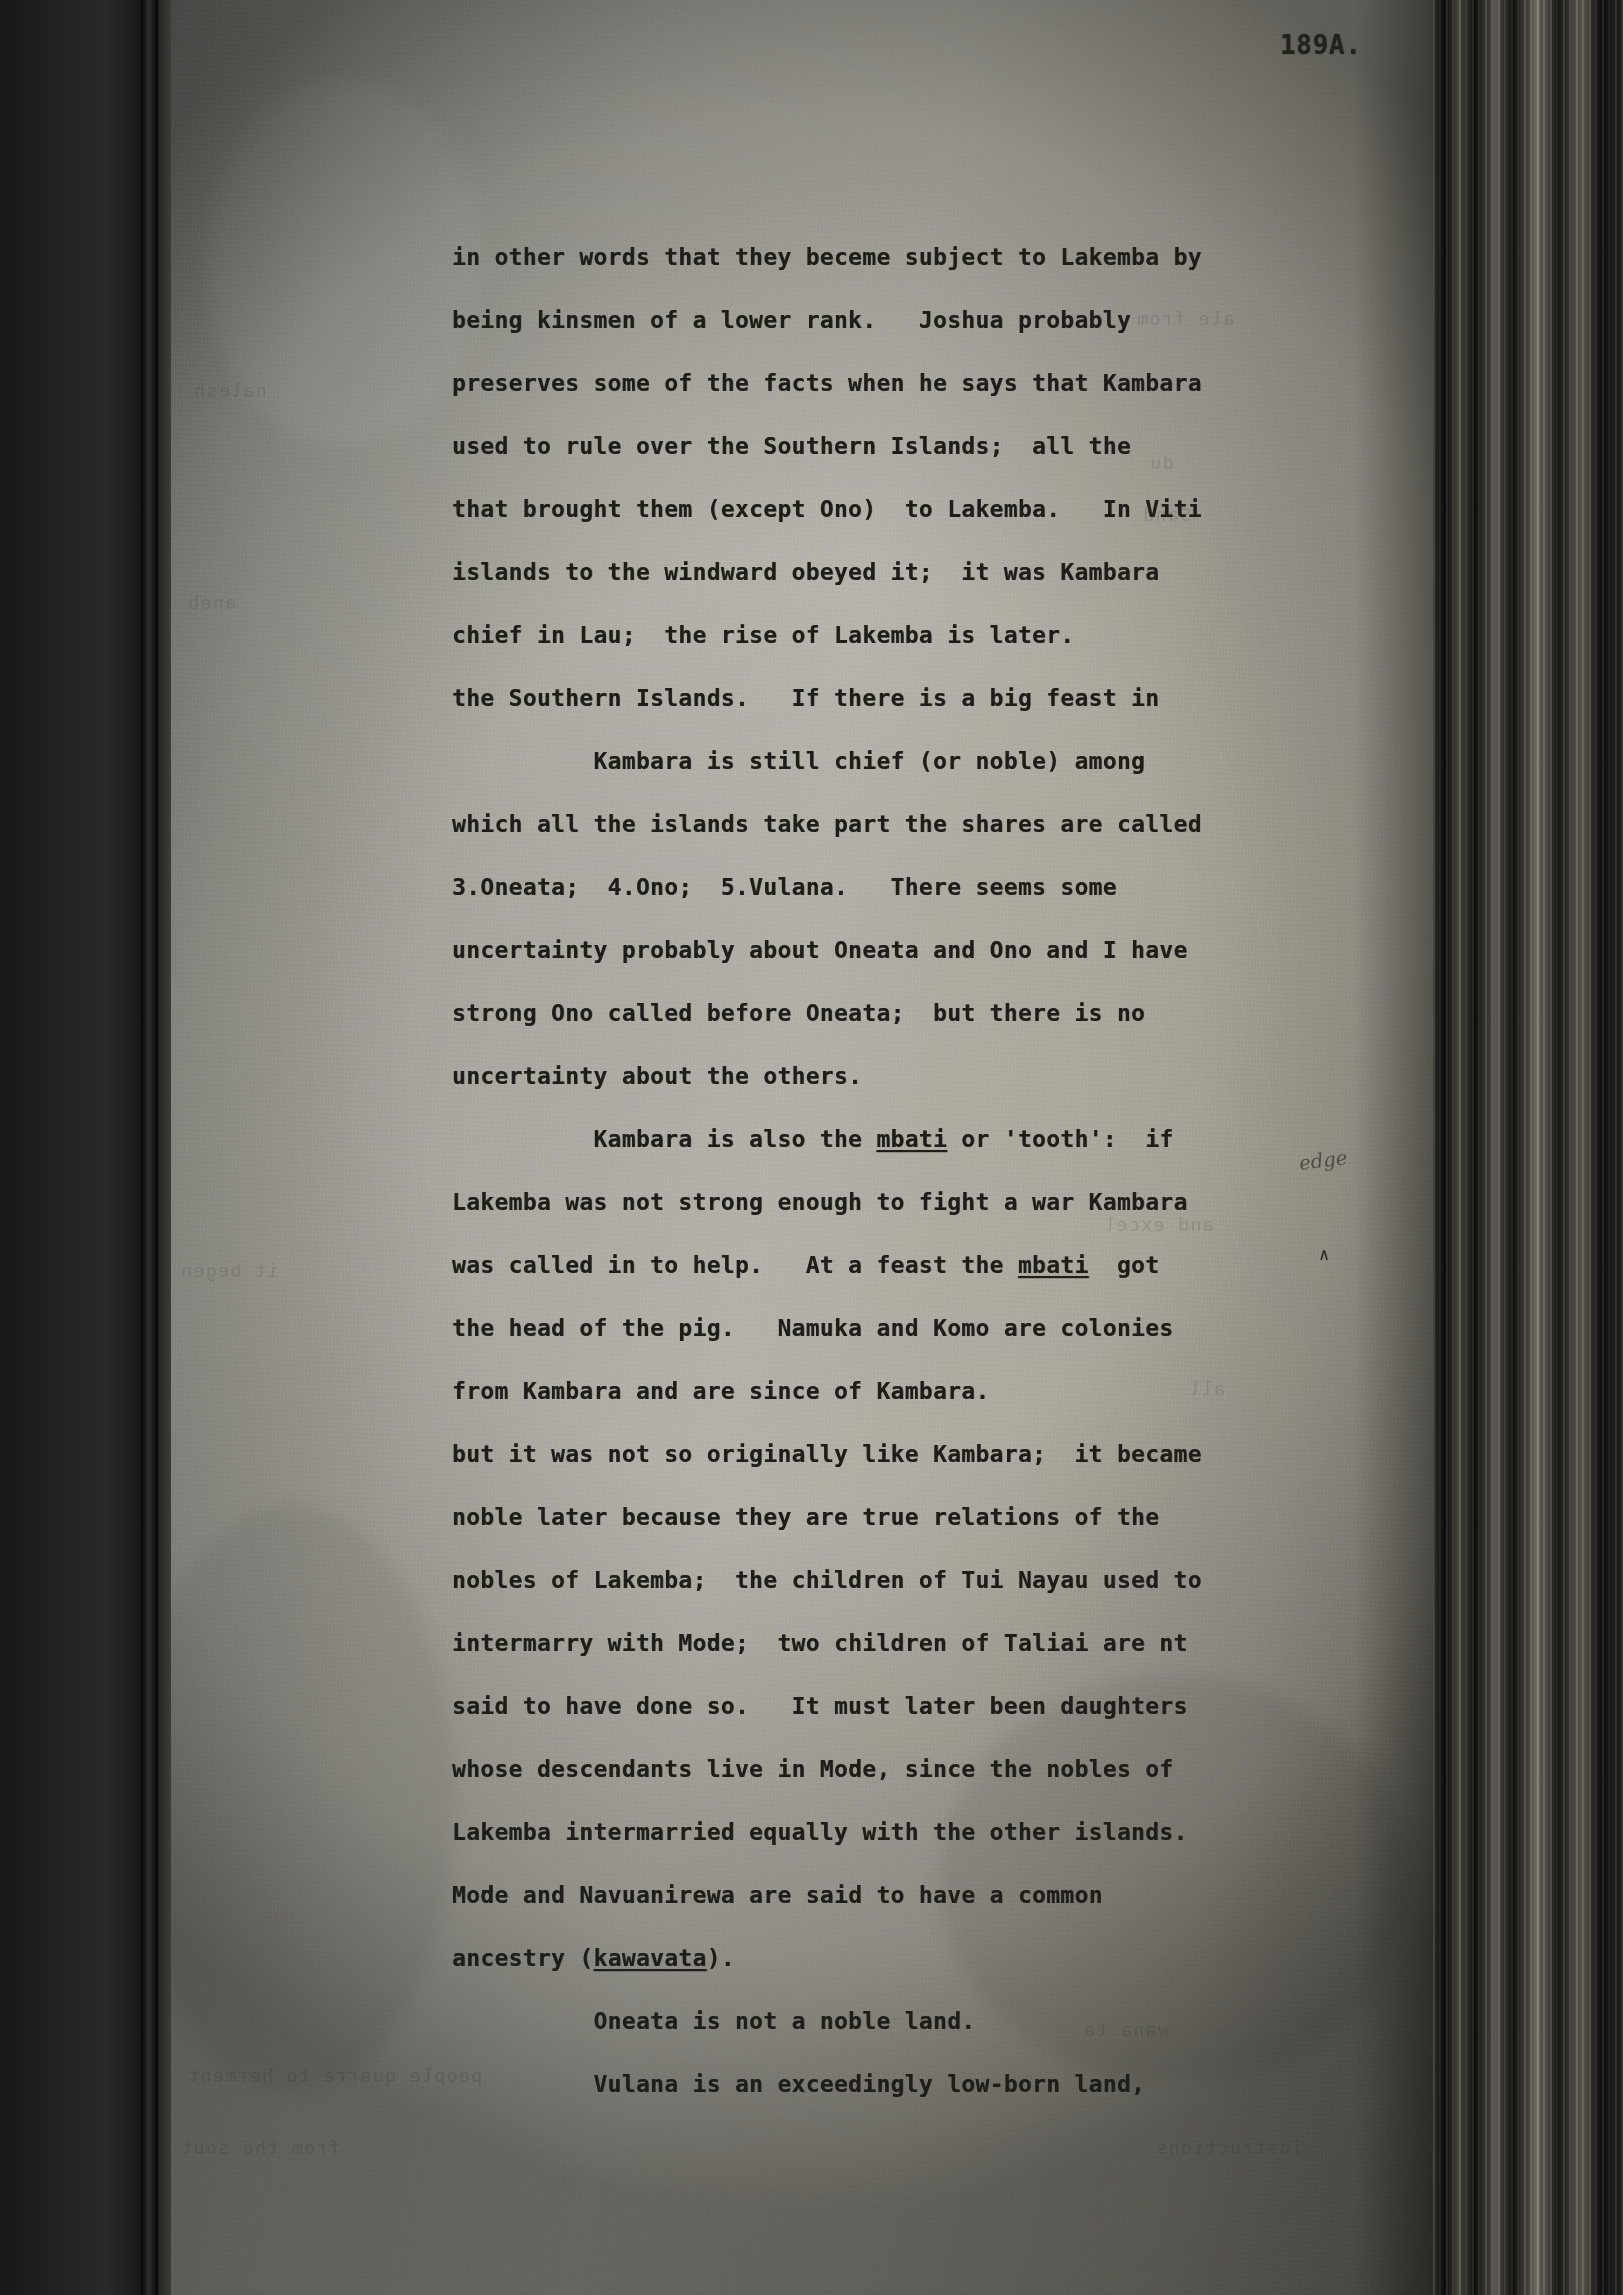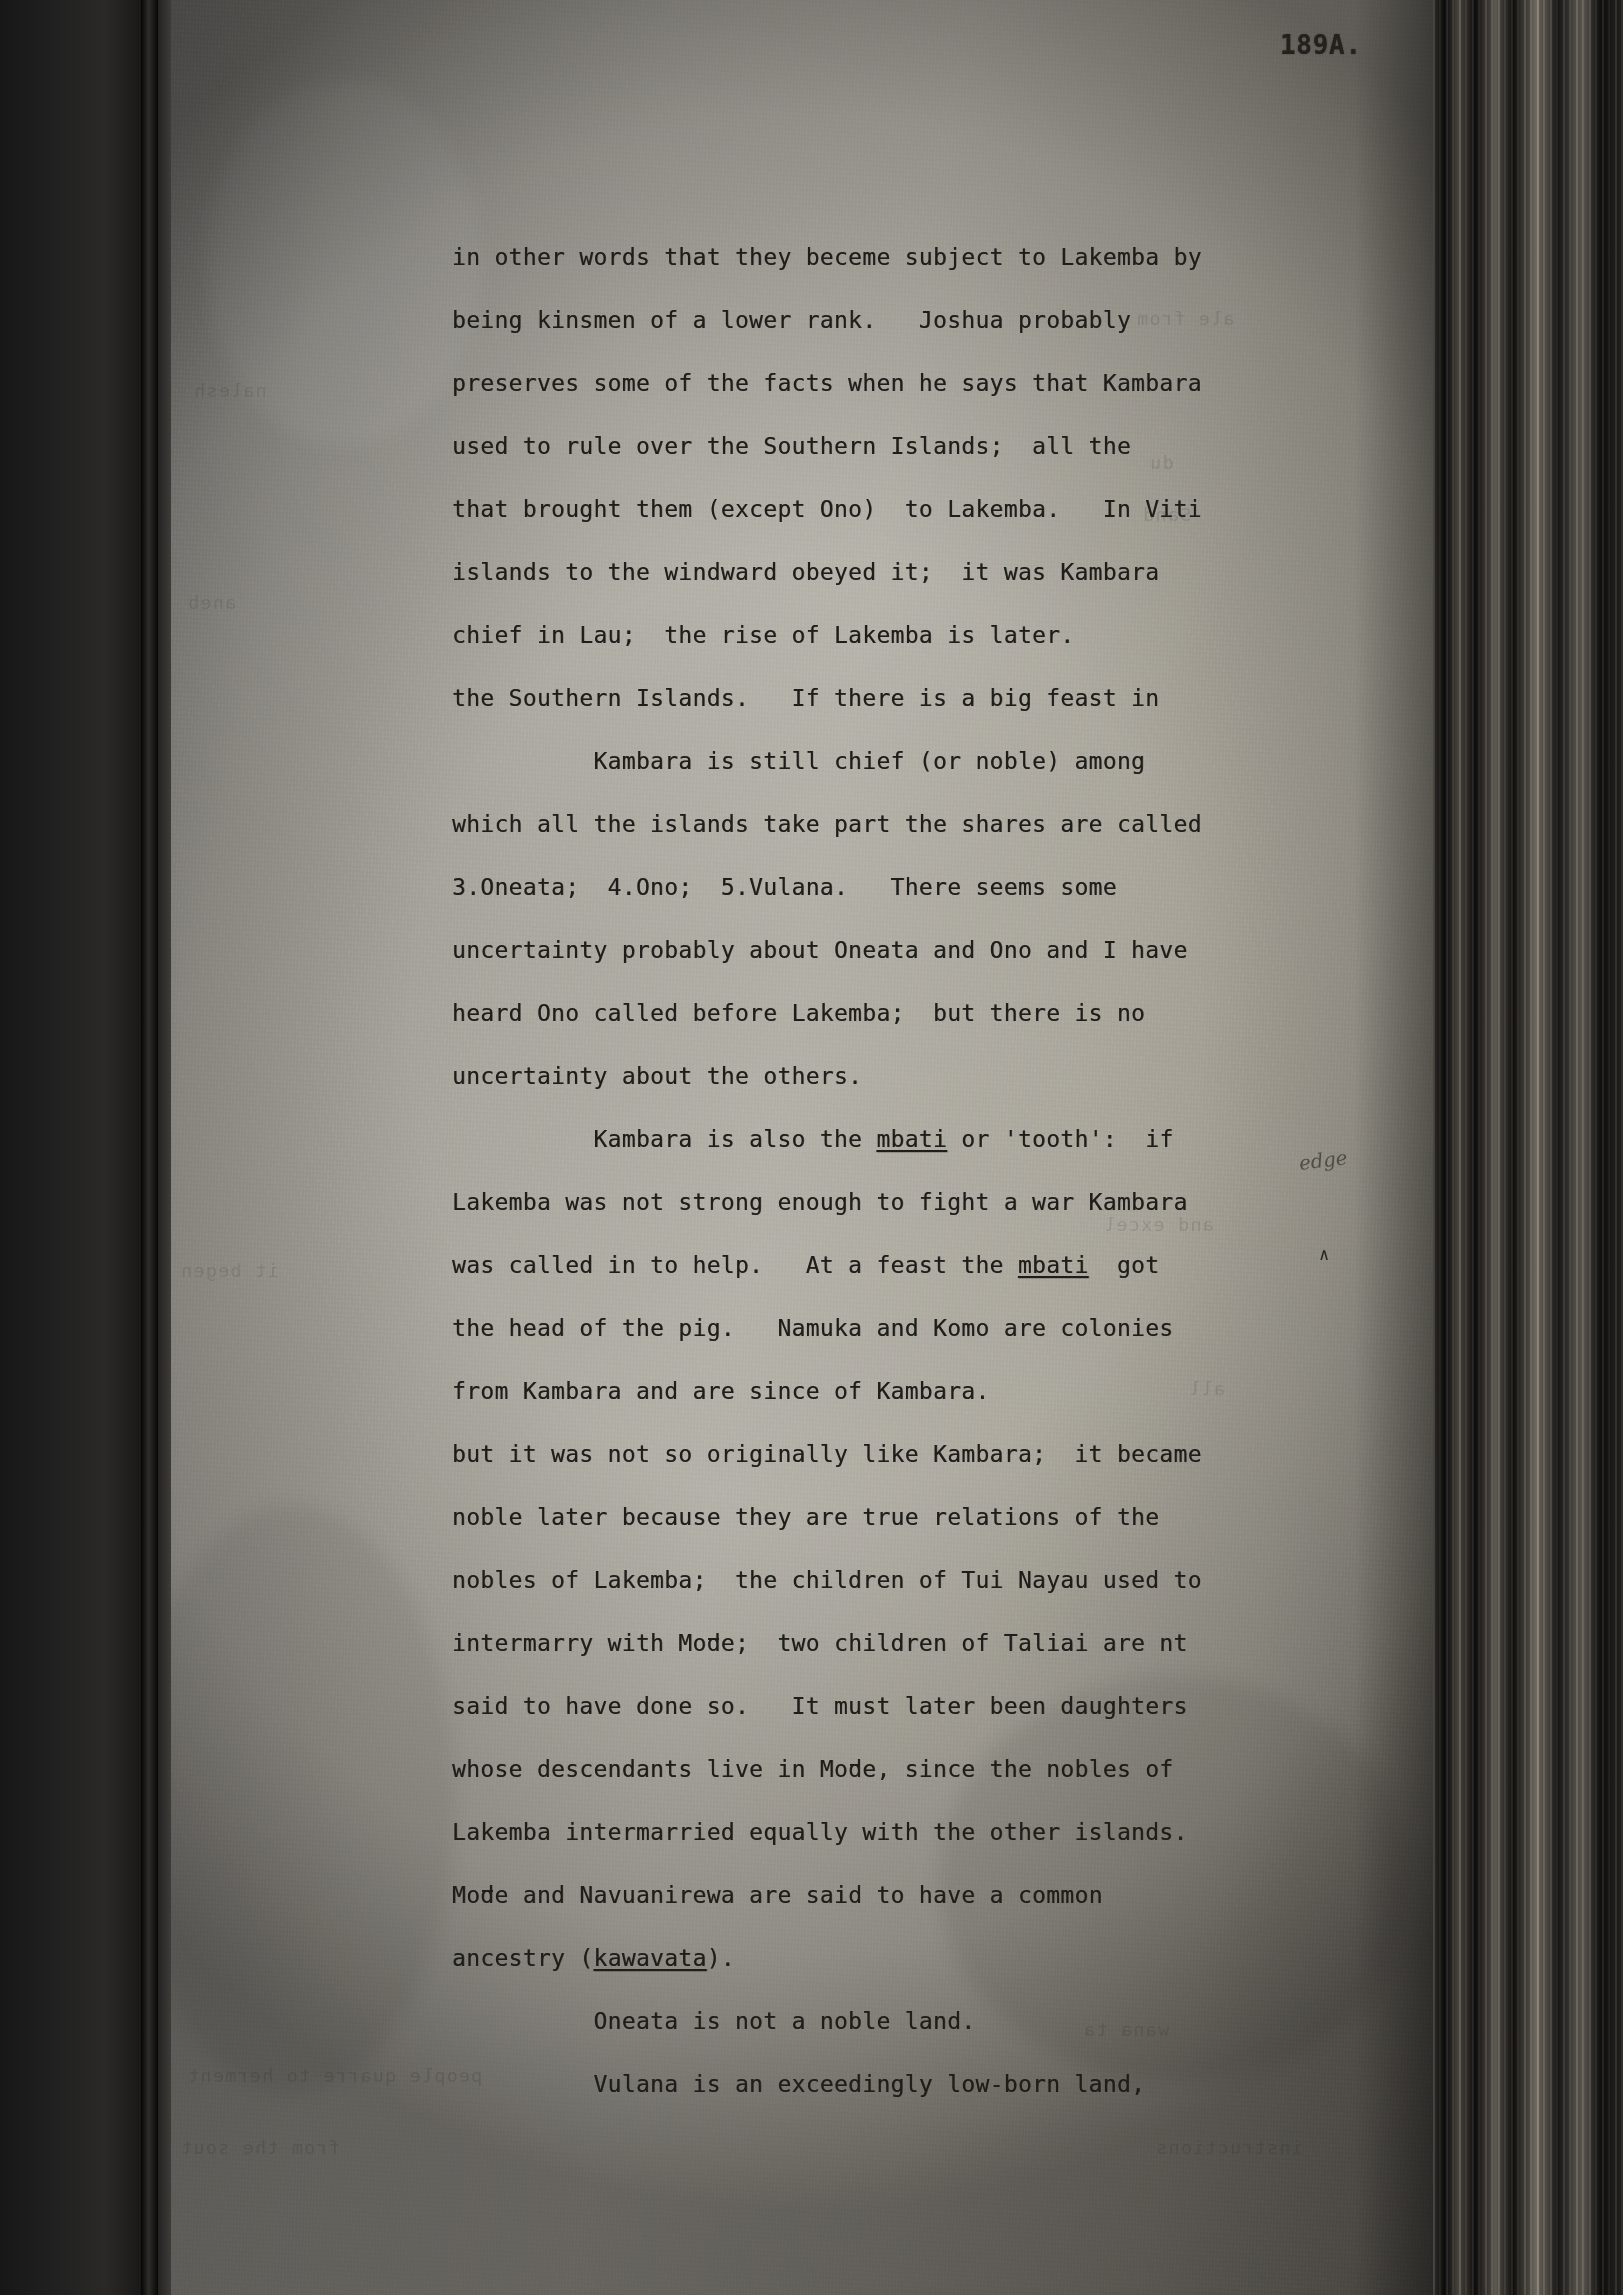--- a/index.html
+++ b/index.html
@@ -118,21 +118,21 @@
     top: 226px;
     width: 969px;
   }
   .ln {
     font-size: 23px;
     line-height: 63px;
     color: #1f1d19;
     letter-spacing: 0.3px;
     white-space: pre;
     text-shadow: 0.4px 0.4px 0.6px rgba(0,0,0,0.45);
-    font-weight: 400;
+    font-weight: 700;
   }
   .u { text-decoration: underline; text-underline-offset: 3.3px; }
   .strike-o { position: relative; }
   .strike-o::after {
     content: "";
     position: absolute;
     left: 0.08em; right: 0.08em;
     top: 0.33em;
     border-top: 2px solid #1f1d19;
   }
@@ -197,21 +197,21 @@
     <div class="ln">used to rule over the Southern Islands;  all the</div>
     <div class="ln">that brought them (except Ono)  to Lakemba.   In Viti</div>
     <div class="ln">islands to the windward obeyed it;  it was Kambara</div>
     <div class="ln">chief in Lau;  the rise of Lakemba is later.</div>
 
     <div class="ln">the Southern Islands.   If there is a big feast in</div>
     <div class="ln">          Kambara is still chief (or noble) among</div>
     <div class="ln">which all the islands take part the shares are called</div>
     <div class="ln">3.Oneata;  4.Ono;  5.Vulana.   There seems some</div>
     <div class="ln">uncertainty probably about Oneata and Ono and I have</div>
-    <div class="ln">heard Ono called before Lakemba;  but there is no</div>
+    <div class="ln">strong Ono called before Oneata;  but there is no</div>
     <div class="ln">uncertainty about the others.</div>
 
     <div class="ln">          Kambara is also the <span class="u">mbati</span> or 'tooth':  if</div>
     <div class="ln">Lakemba was not strong enough to fight a war Kambara</div>
     <div class="ln">was called in to help.   At a feast the <span class="u">mbati</span>  got</div>
     <div class="ln">the head of the pig.   Namuka and Komo are colonies</div>
     <div class="ln">from Kambara and are since of Kambara.</div>
 
     <div class="ln">but it was not so originally like Kambara;  it became</div>
     <div class="ln">noble later because they are true relations of the</div>

